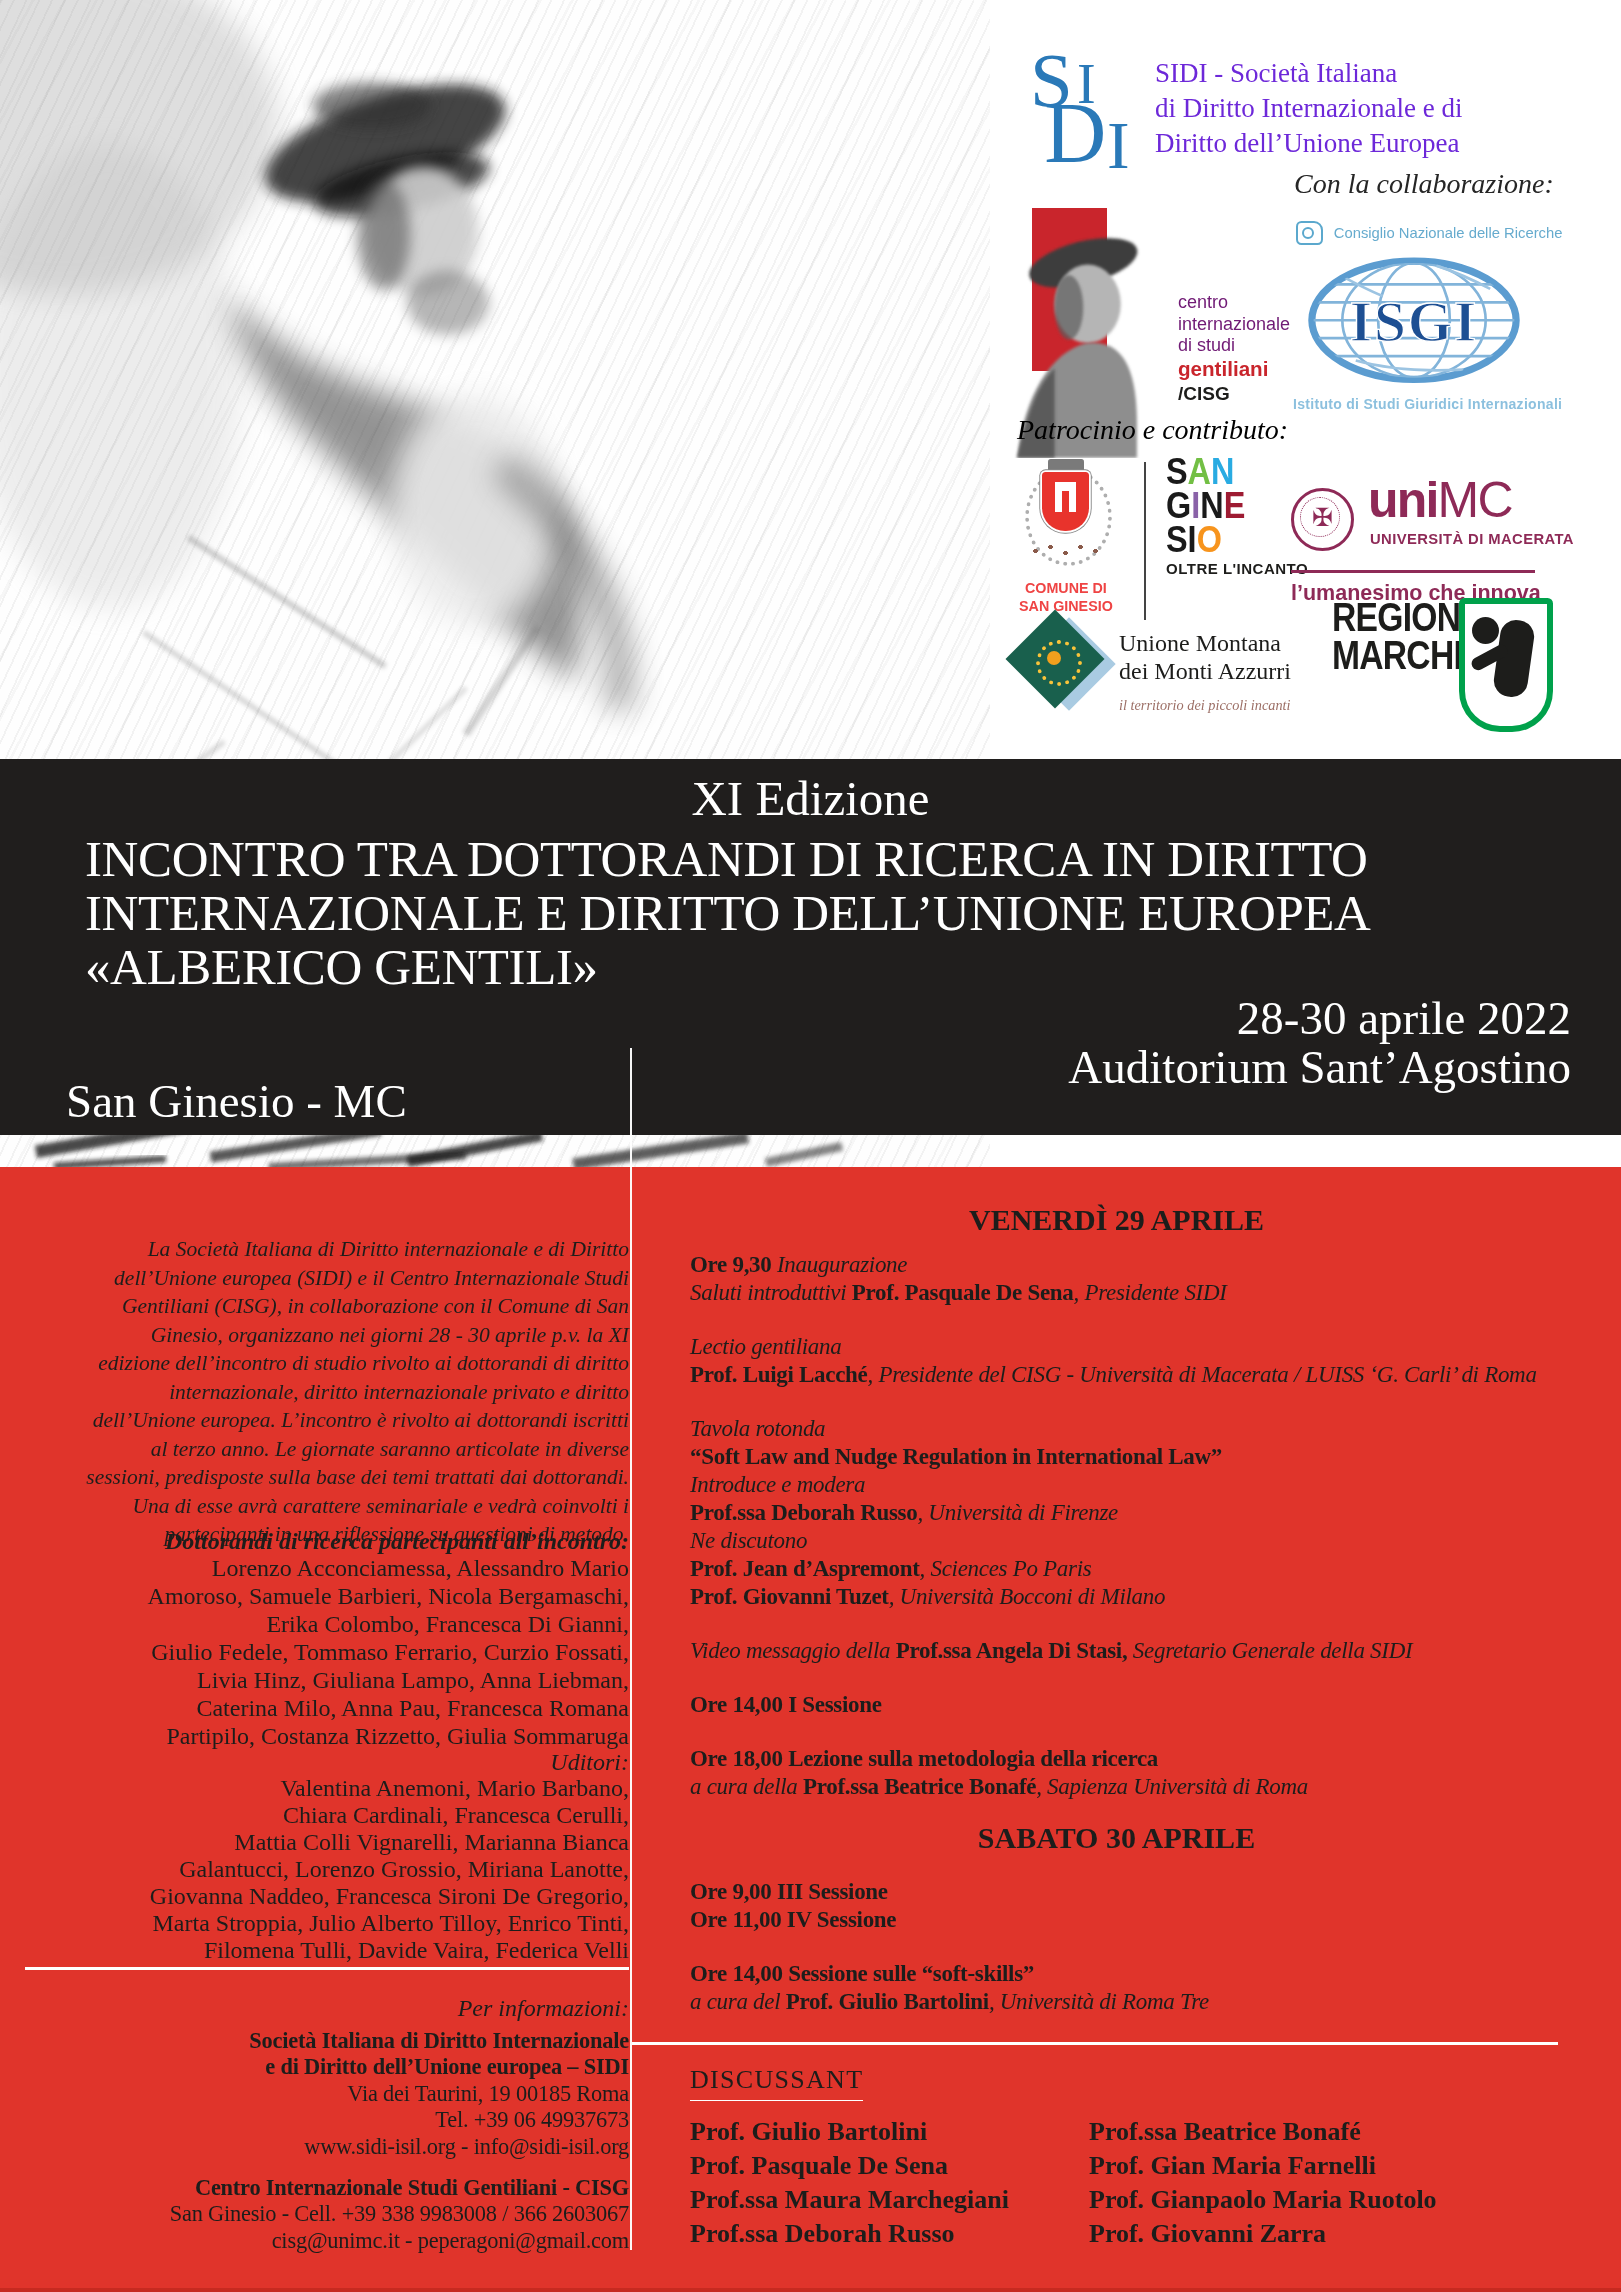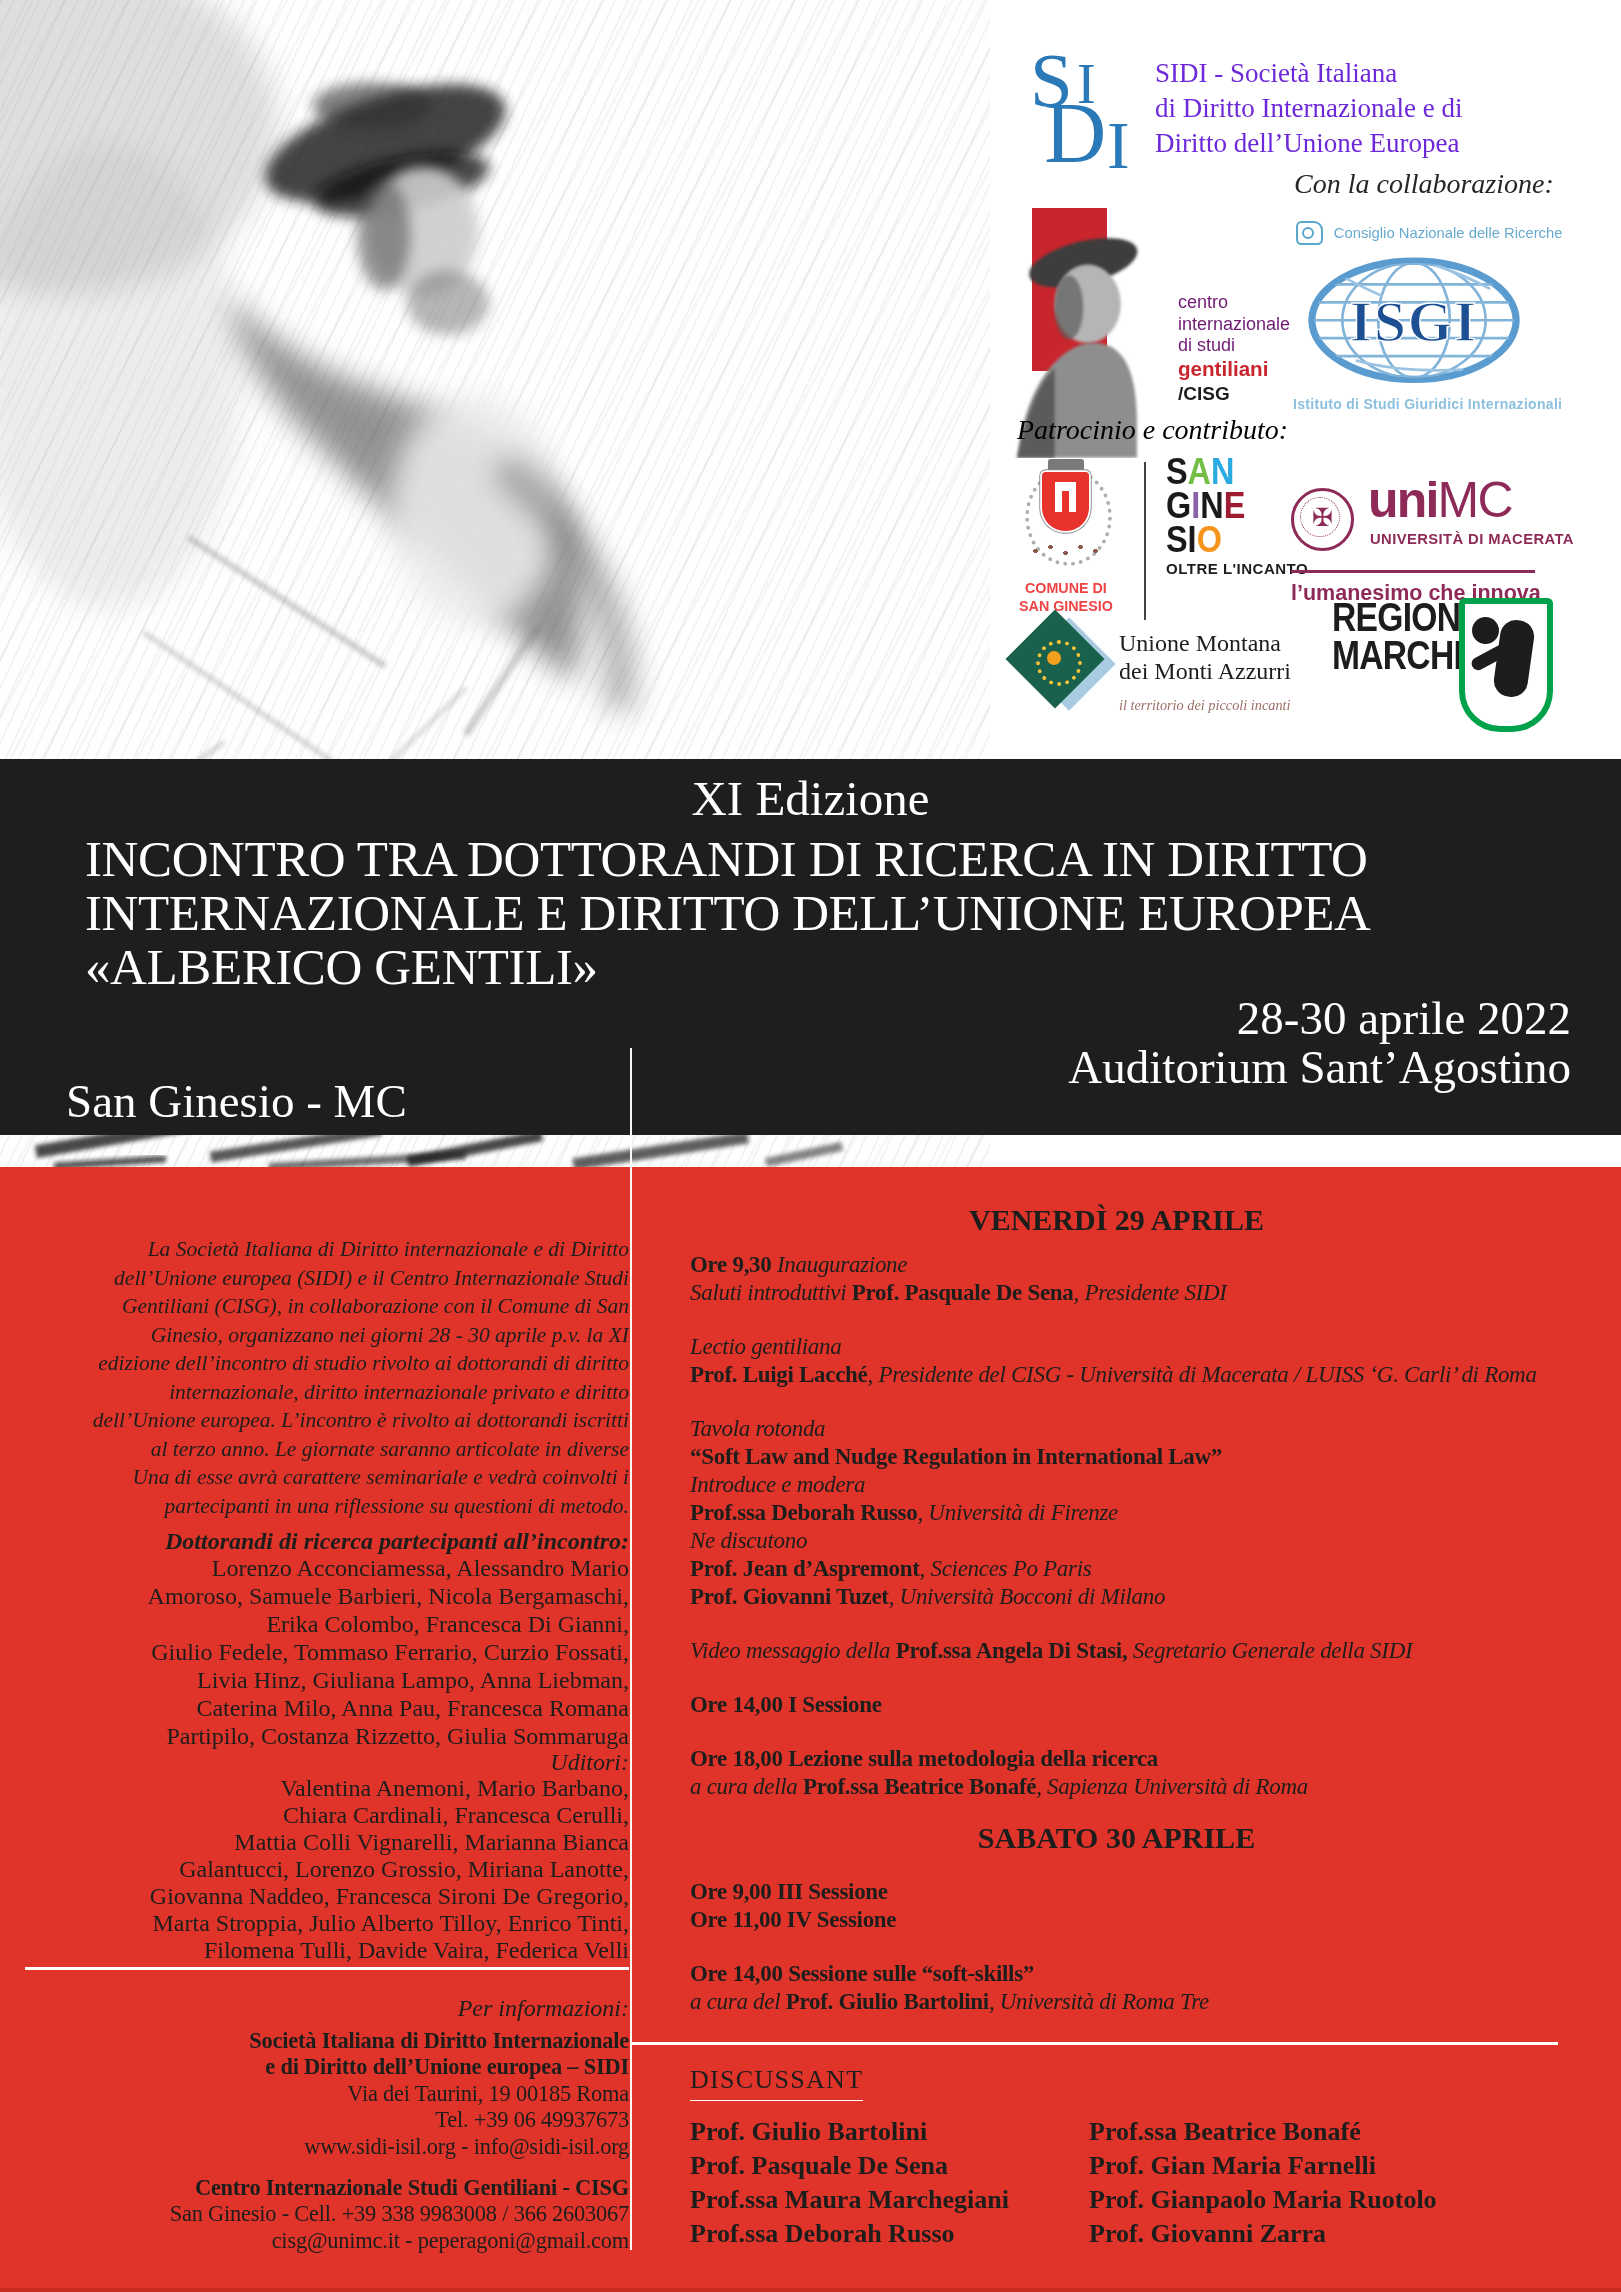--- a/index.html
+++ b/index.html
@@ -312,20 +312,21 @@
 
   <div class="lc intro" style="top:1235px;font-family:Liberation Serif, serif;">
       <div class="ln">La Società Italiana di Diritto internazionale e di Diritto</div>
       <div class="ln">dell’Unione europea (SIDI) e il Centro Internazionale Studi</div>
       <div class="ln">Gentiliani (CISG), in collaborazione con il Comune di San</div>
       <div class="ln">Ginesio, organizzano nei giorni 28 - 30 aprile p.v. la XI</div>
       <div class="ln">edizione dell’incontro di studio rivolto ai dottorandi di diritto</div>
       <div class="ln">internazionale, diritto internazionale privato e diritto</div>
       <div class="ln">dell’Unione europea. L’incontro è rivolto ai dottorandi iscritti</div>
       <div class="ln">al terzo anno. Le giornate saranno articolate in diverse</div>
+      <div class="ln">sessioni, predisposte sulla base dei temi trattati dai dottorandi.</div>
       <div class="ln">Una di esse avrà carattere seminariale e vedrà coinvolti i</div>
       <div class="ln">partecipanti in una riflessione su questioni di metodo.</div>
     </div>
   <div class="lc plabel" style="top:1528px;font-weight:bold;">Dottorandi di ricerca partecipanti all’incontro:</div>
   <div class="lc plist" style="top:1554px;">
       <div class="ln">Lorenzo Acconciamessa, Alessandro Mario</div>
       <div class="ln">Amoroso, Samuele Barbieri, Nicola Bergamaschi,</div>
       <div class="ln">Erika Colombo, Francesca Di Gianni,</div>
       <div class="ln">Giulio Fedele, Tommaso Ferrario, Curzio Fossati,</div>
       <div class="ln">Livia Hinz, Giuliana Lampo, Anna Liebman,</div>

